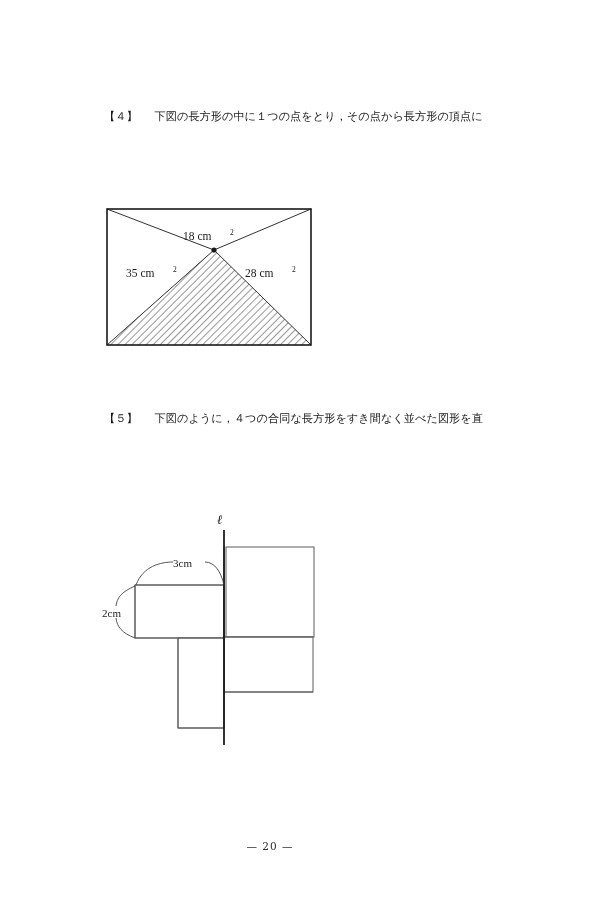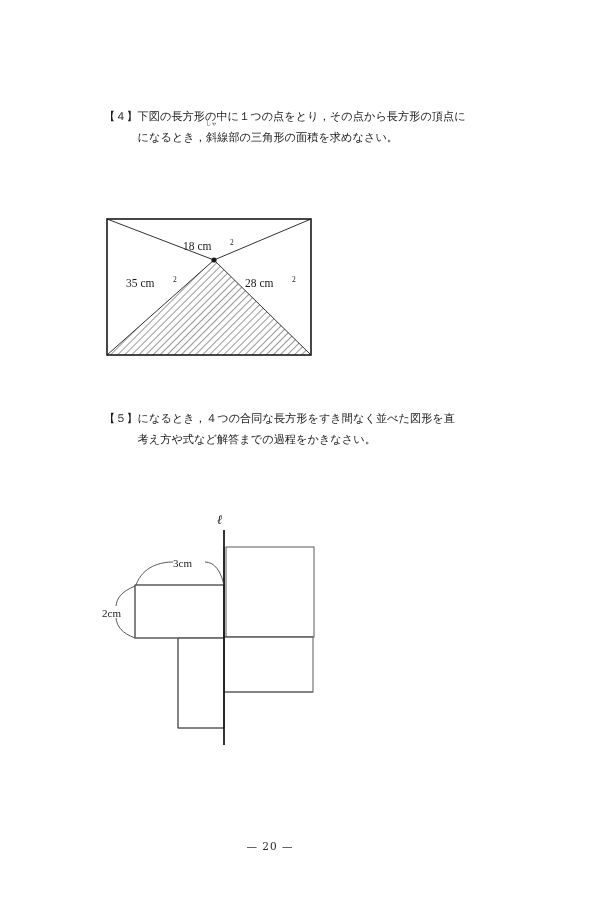--- a/index.html
+++ b/index.html
@@ -39,20 +39,21 @@
     letter-spacing: 0px;
     white-space: nowrap;
     font-family: "DejaVu Serif", serif;
   }
   .problem-body {
     flex: 1 1 auto;
     font-size: 11.2px;
     line-height: 21px;
     text-align: justify;
     font-family: Liberation Serif, serif;
+    margin-left: 17px;
   }
   .problem-body p {
     margin: 0;
   }
   .ruby-wrap {
     position: relative;
     display: inline-block;
   }
   .ruby-text {
     position: absolute;
@@ -92,26 +93,25 @@
 </head>
 <body>
 
 <div class="page">
 
   <div class="problem" style="left:104px; top:106px;">
     <div class="problem-head">
       <div class="problem-number">【４】</div>
       <div class="problem-body">
         <p>下図の長方形の中に１つの点をとり，その点から長方形の頂点に</p>
-        <p><span>になるとき，</span><span class="ruby-wrap"><span class="ruby-text">しゃ</span><span>斜</span></span><span>線部の三角形の面積を求めなさい。</span></p>
       </div>
     </div>
   </div>
 
-  <div class="figure" style="left:90px; top:205px; width:240px; height:165px;">
+  <div class="figure" style="left:90px; top:195px; width:240px; height:165px;">
     <svg width="240" height="165" viewBox="0 0 240 165">
       <defs>
         <pattern id="hatch45" width="5" height="5" patternTransform="rotate(45)" patternUnits="userSpaceOnUse">
           <line x1="0" y1="0" x2="0" y2="5" stroke="#1a1a1a" stroke-width="0.9"></line>
         </pattern>
       </defs>
 
       <polygon points="124,55 17,150 221,150" fill="url(#hatch45)" stroke="none"></polygon>
 
       <rect x="17" y="14" width="204" height="136" fill="none" stroke="#1a1a1a" stroke-width="1.6"></rect>
@@ -135,22 +135,21 @@
         <text x="155" y="82" font-size="11.5">28 cm</text>
         <text x="202" y="77" font-size="7.5">2</text>
       </g>
     </svg>
   </div>
 
   <div class="problem" style="left:104px; top:408px;">
     <div class="problem-head">
       <div class="problem-number">【５】</div>
       <div class="problem-body">
-        <p>になるとき，４つの合同な長方形をすき間なく並べた図形を直</p>
-        <p>考え方や式など解答までの過程をかきなさい。</p>
+        <p>下図のように，４つの合同な長方形をすき間なく並べた図形を直</p>
       </div>
     </div>
   </div>
 
   <div class="figure" style="left:95px; top:500px; width:240px; height:255px;">
     <svg width="240" height="255" viewBox="0 0 240 255">
 
       <rect x="131" y="47" width="88" height="90" fill="#ffffff" stroke="#5a5a5a" stroke-width="1"></rect>
 
       <rect x="40" y="85" width="89" height="53" fill="#ffffff" stroke="#5a5a5a" stroke-width="1"></rect>

